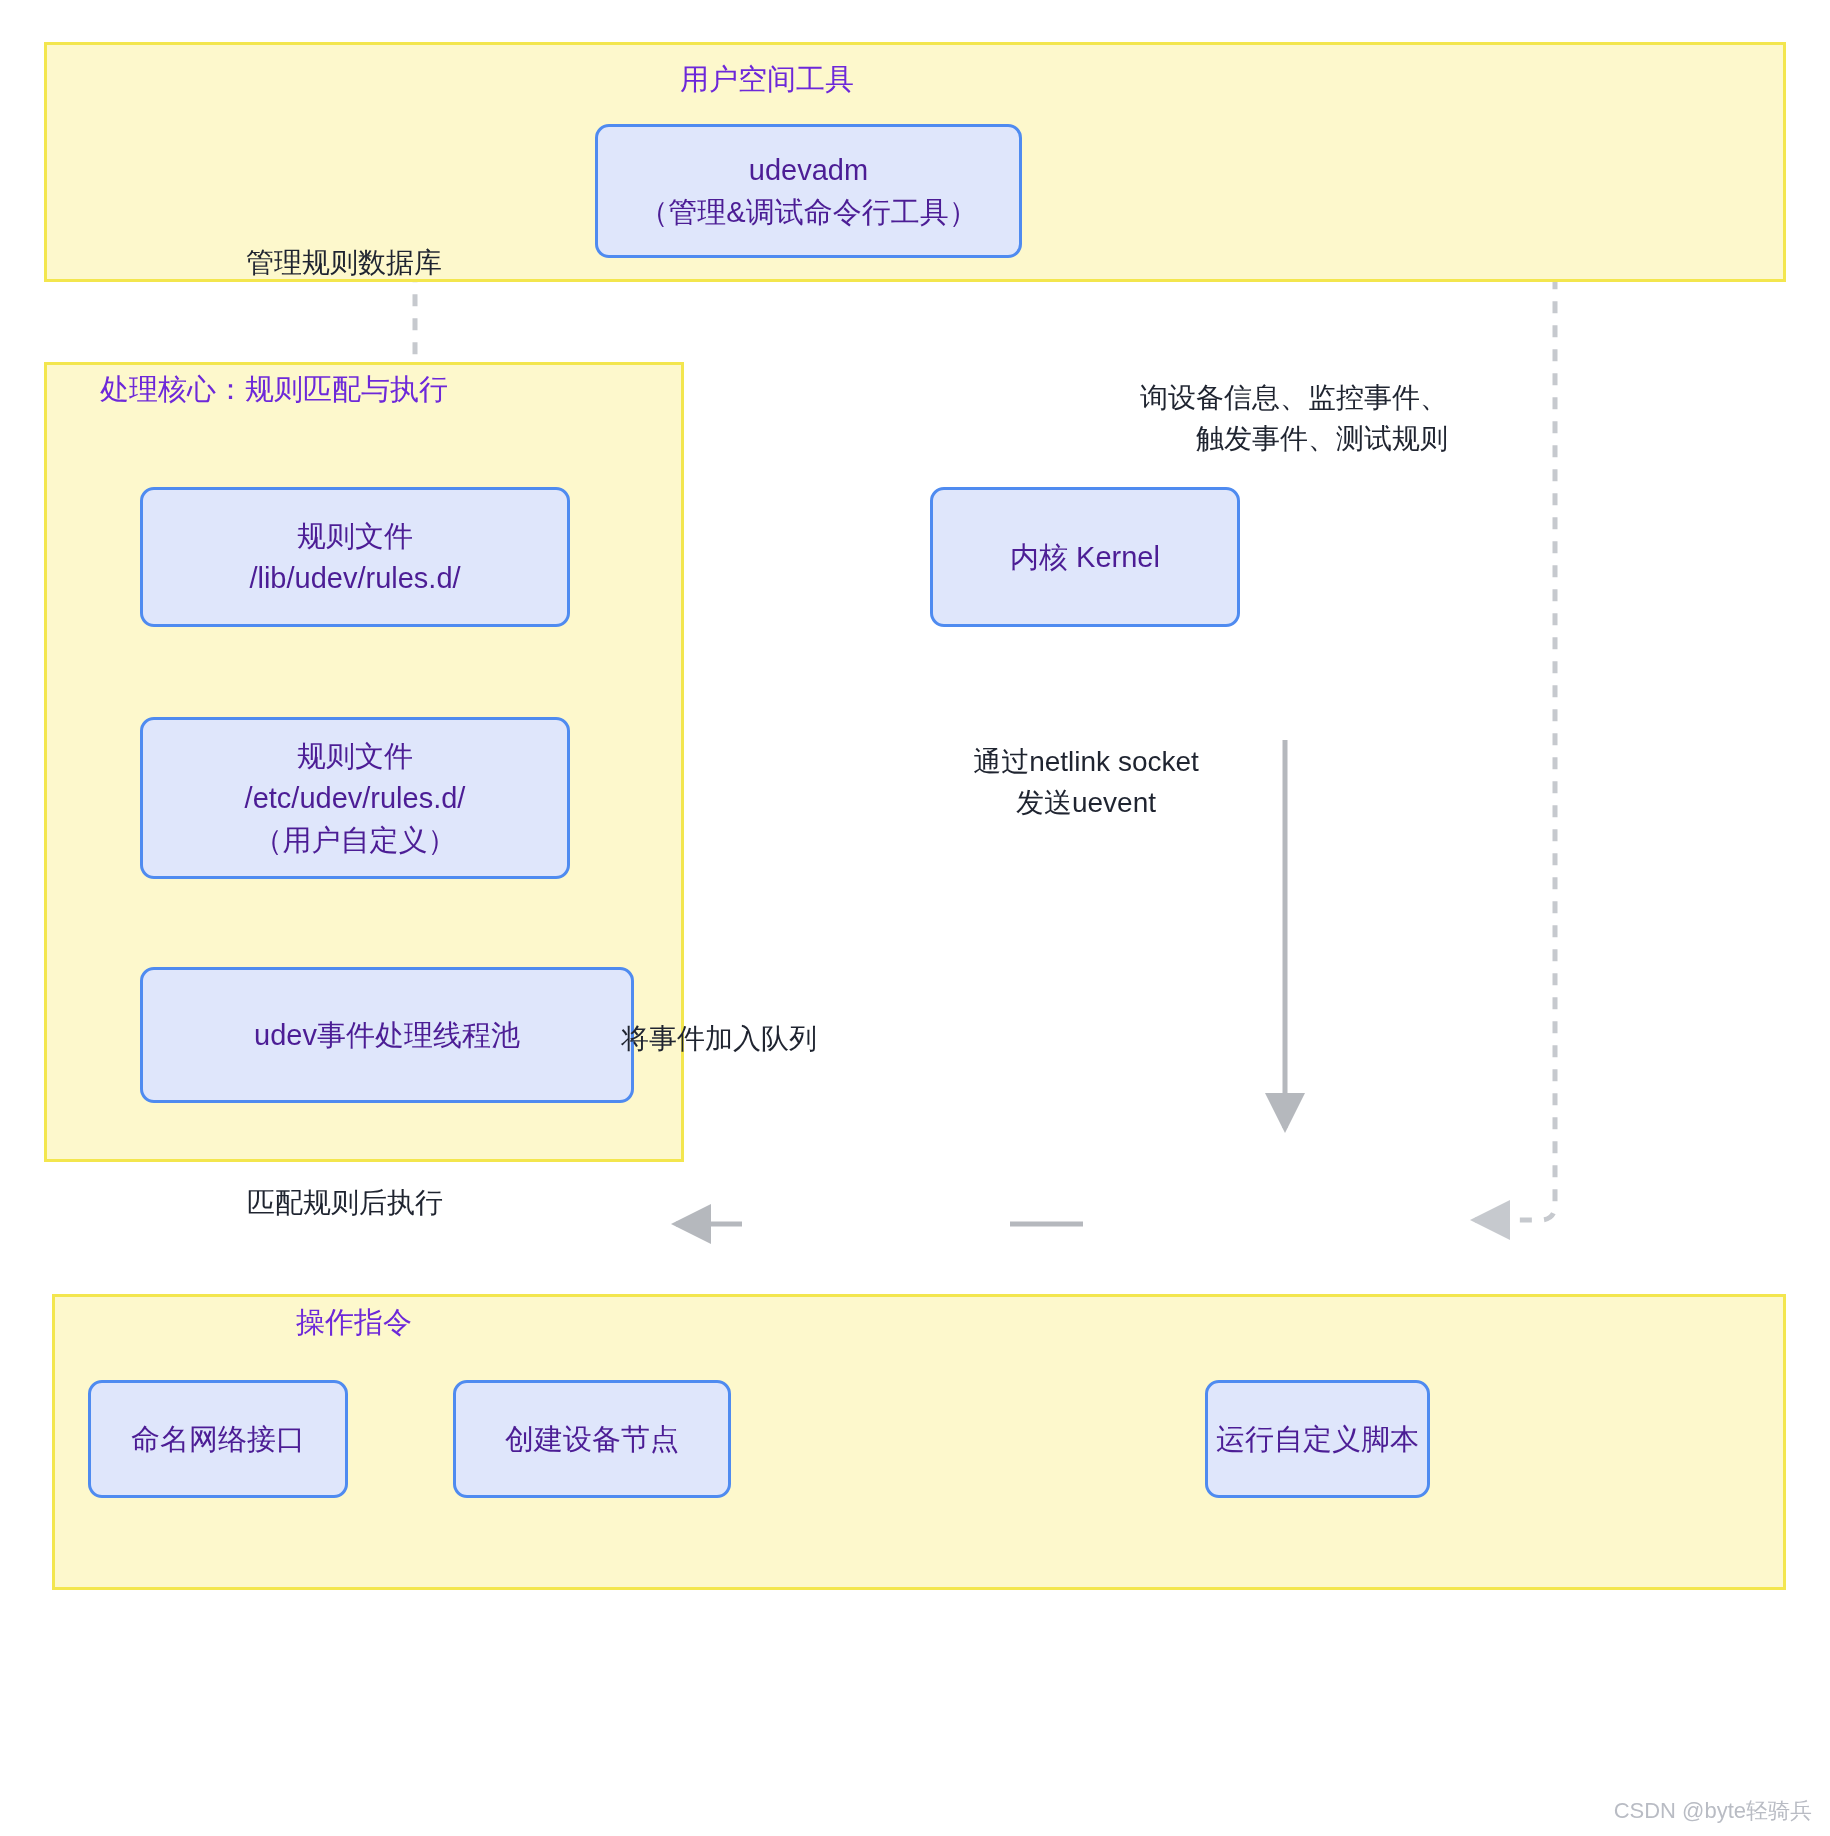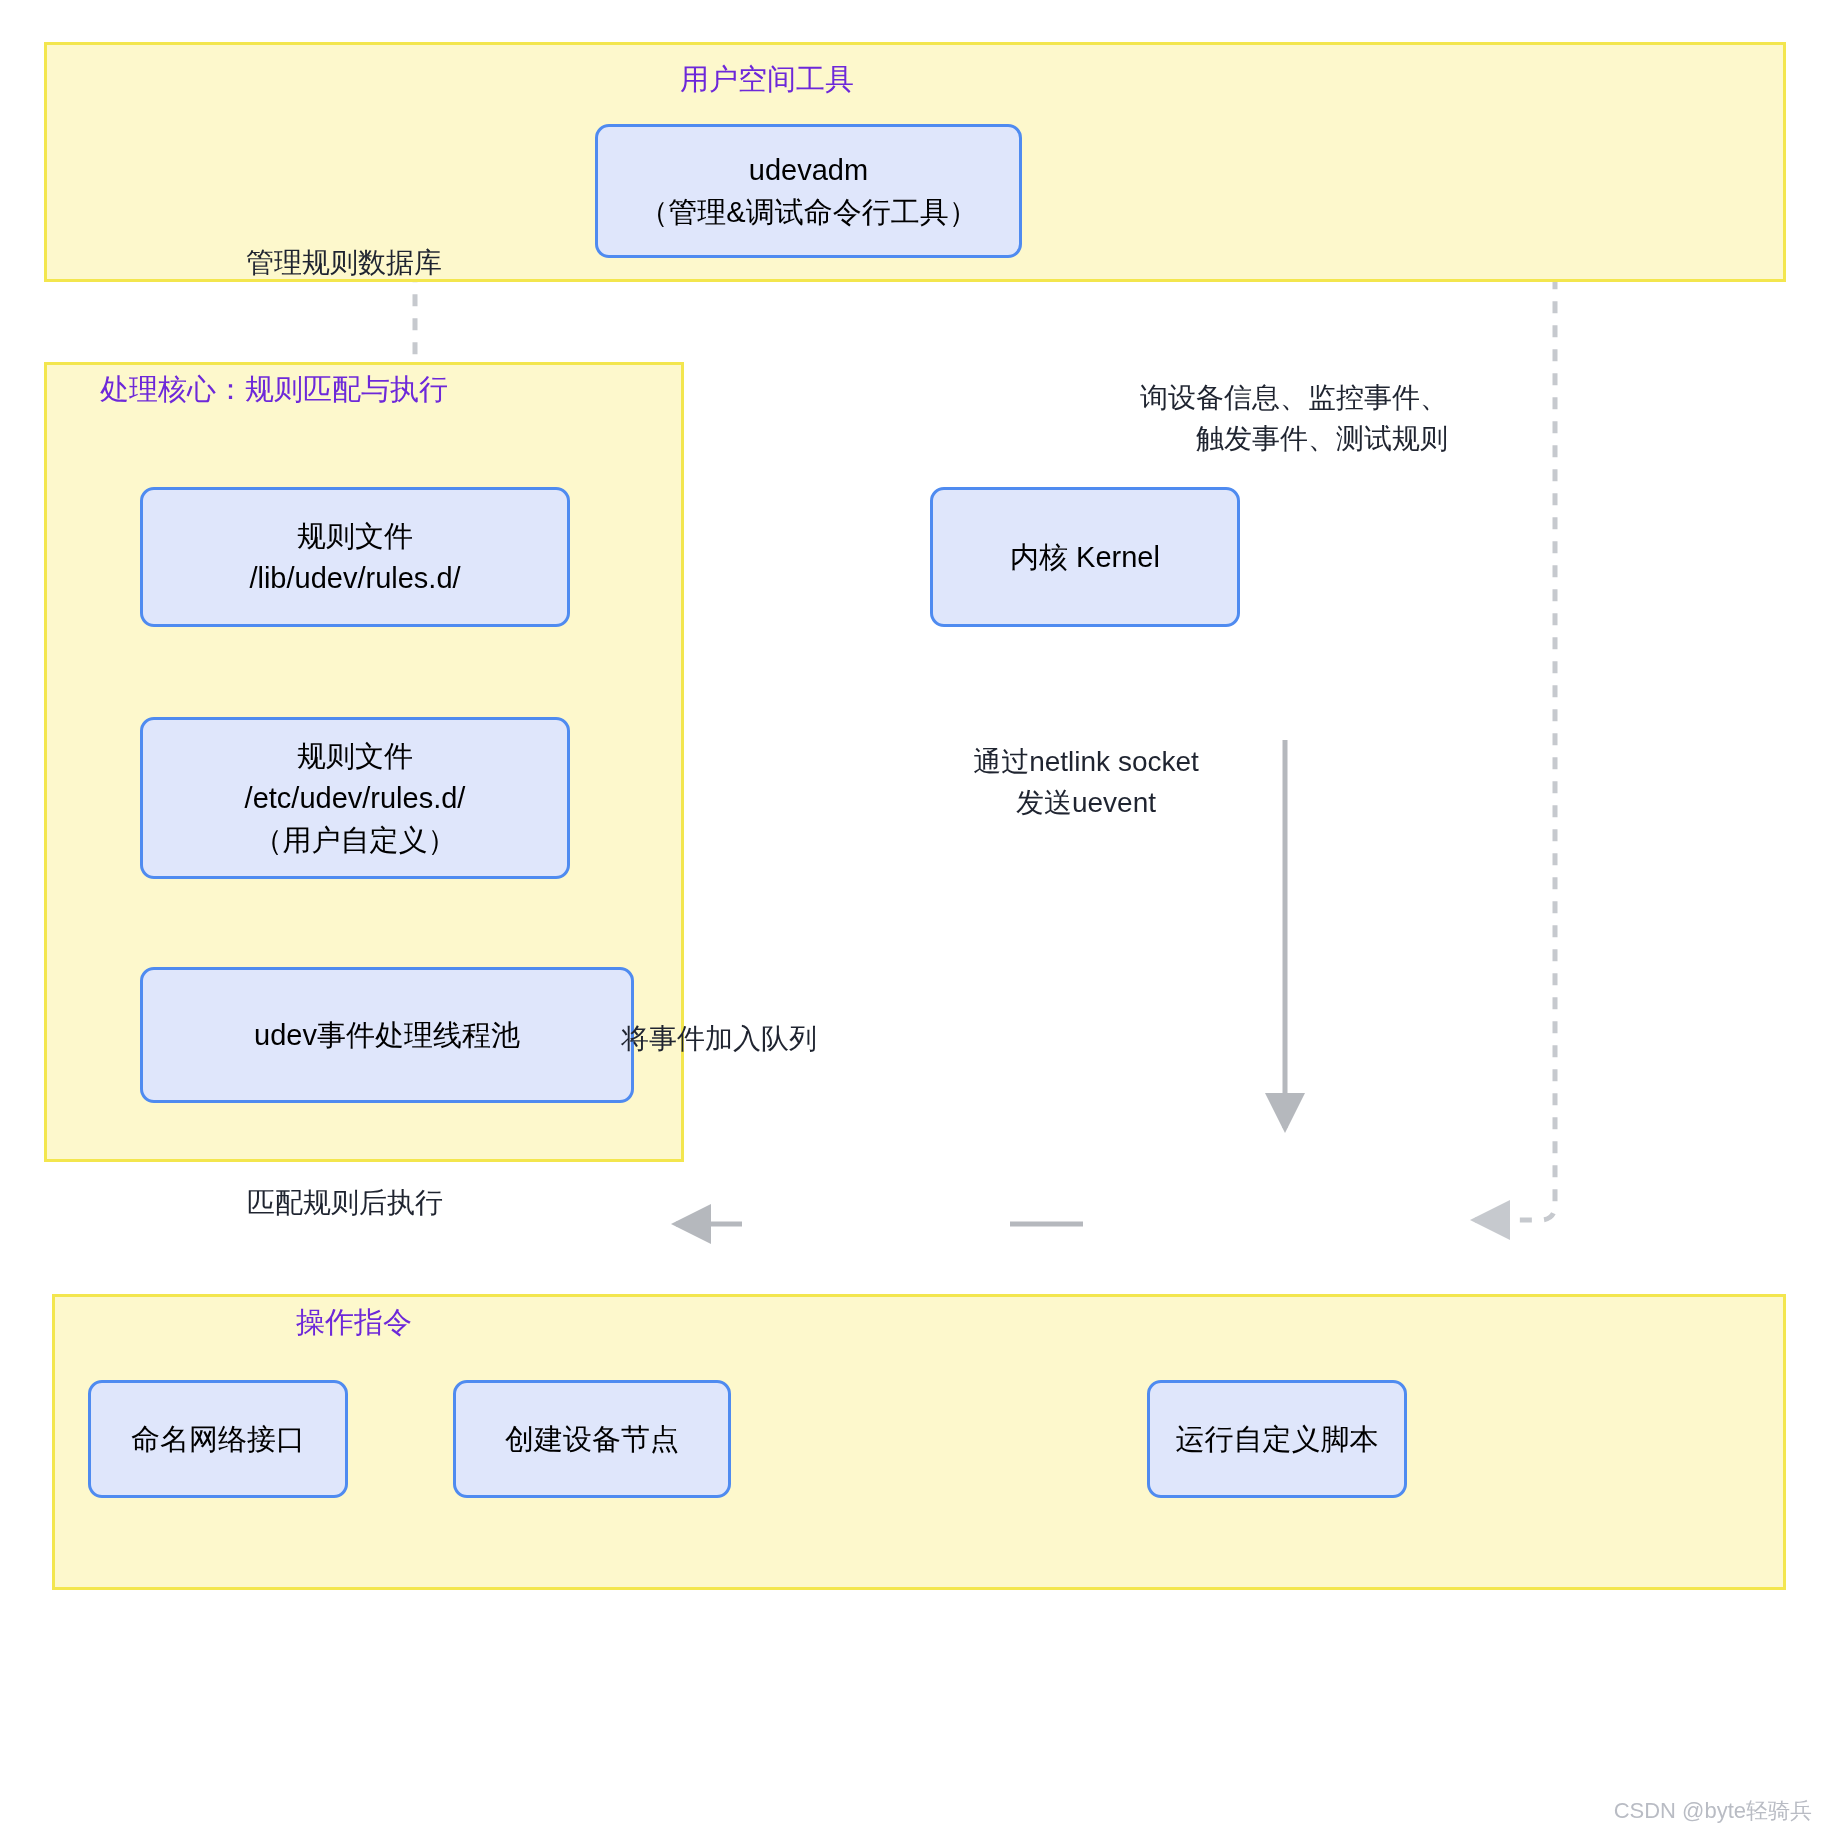--- a/index.html
+++ b/index.html
@@ -50,21 +50,21 @@
     border: 3px solid #4f8bf0;
     border-radius: 14px;
     box-sizing: border-box;
     display: flex;
     flex-direction: column;
     align-items: center;
     justify-content: center;
     text-align: center;
     font-size: 29px;
     line-height: 1.45;
-    color: #000000;
+    color: #4c1d95;
     padding: 4px 10px;
   }
   .node .ln { display: block; white-space: nowrap; }
 
   
   .edge-label {
     position: absolute;
     font-size: 28px;
     line-height: 1.45;
     color: #1f2430;
@@ -163,19 +163,19 @@
 
   <div class="group" style="left:52px; top:1294px; width:1734px; height:296px;"></div>
   <div class="group-title" style="left:296px; top:1305px;">操作指令</div>
 
   <div class="node" style="left:88px; top:1380px; width:260px; height:118px;">
     <span class="ln">命名网络接口</span>
   </div>
   <div class="node" style="left:453px; top:1380px; width:278px; height:118px;">
     <span class="ln">创建设备节点</span>
   </div>
-  <div class="node" style="left:1147px; top:1380px; width:260px; height:118px;">
+  <div class="node" style="left:1205px; top:1380px; width:225px; height:118px;">
     <span class="ln">运行自定义脚本</span>
   </div>
 
   <div class="watermark">CSDN @byte轻骑兵</div>
 
 </div>
 
 </body></html>

